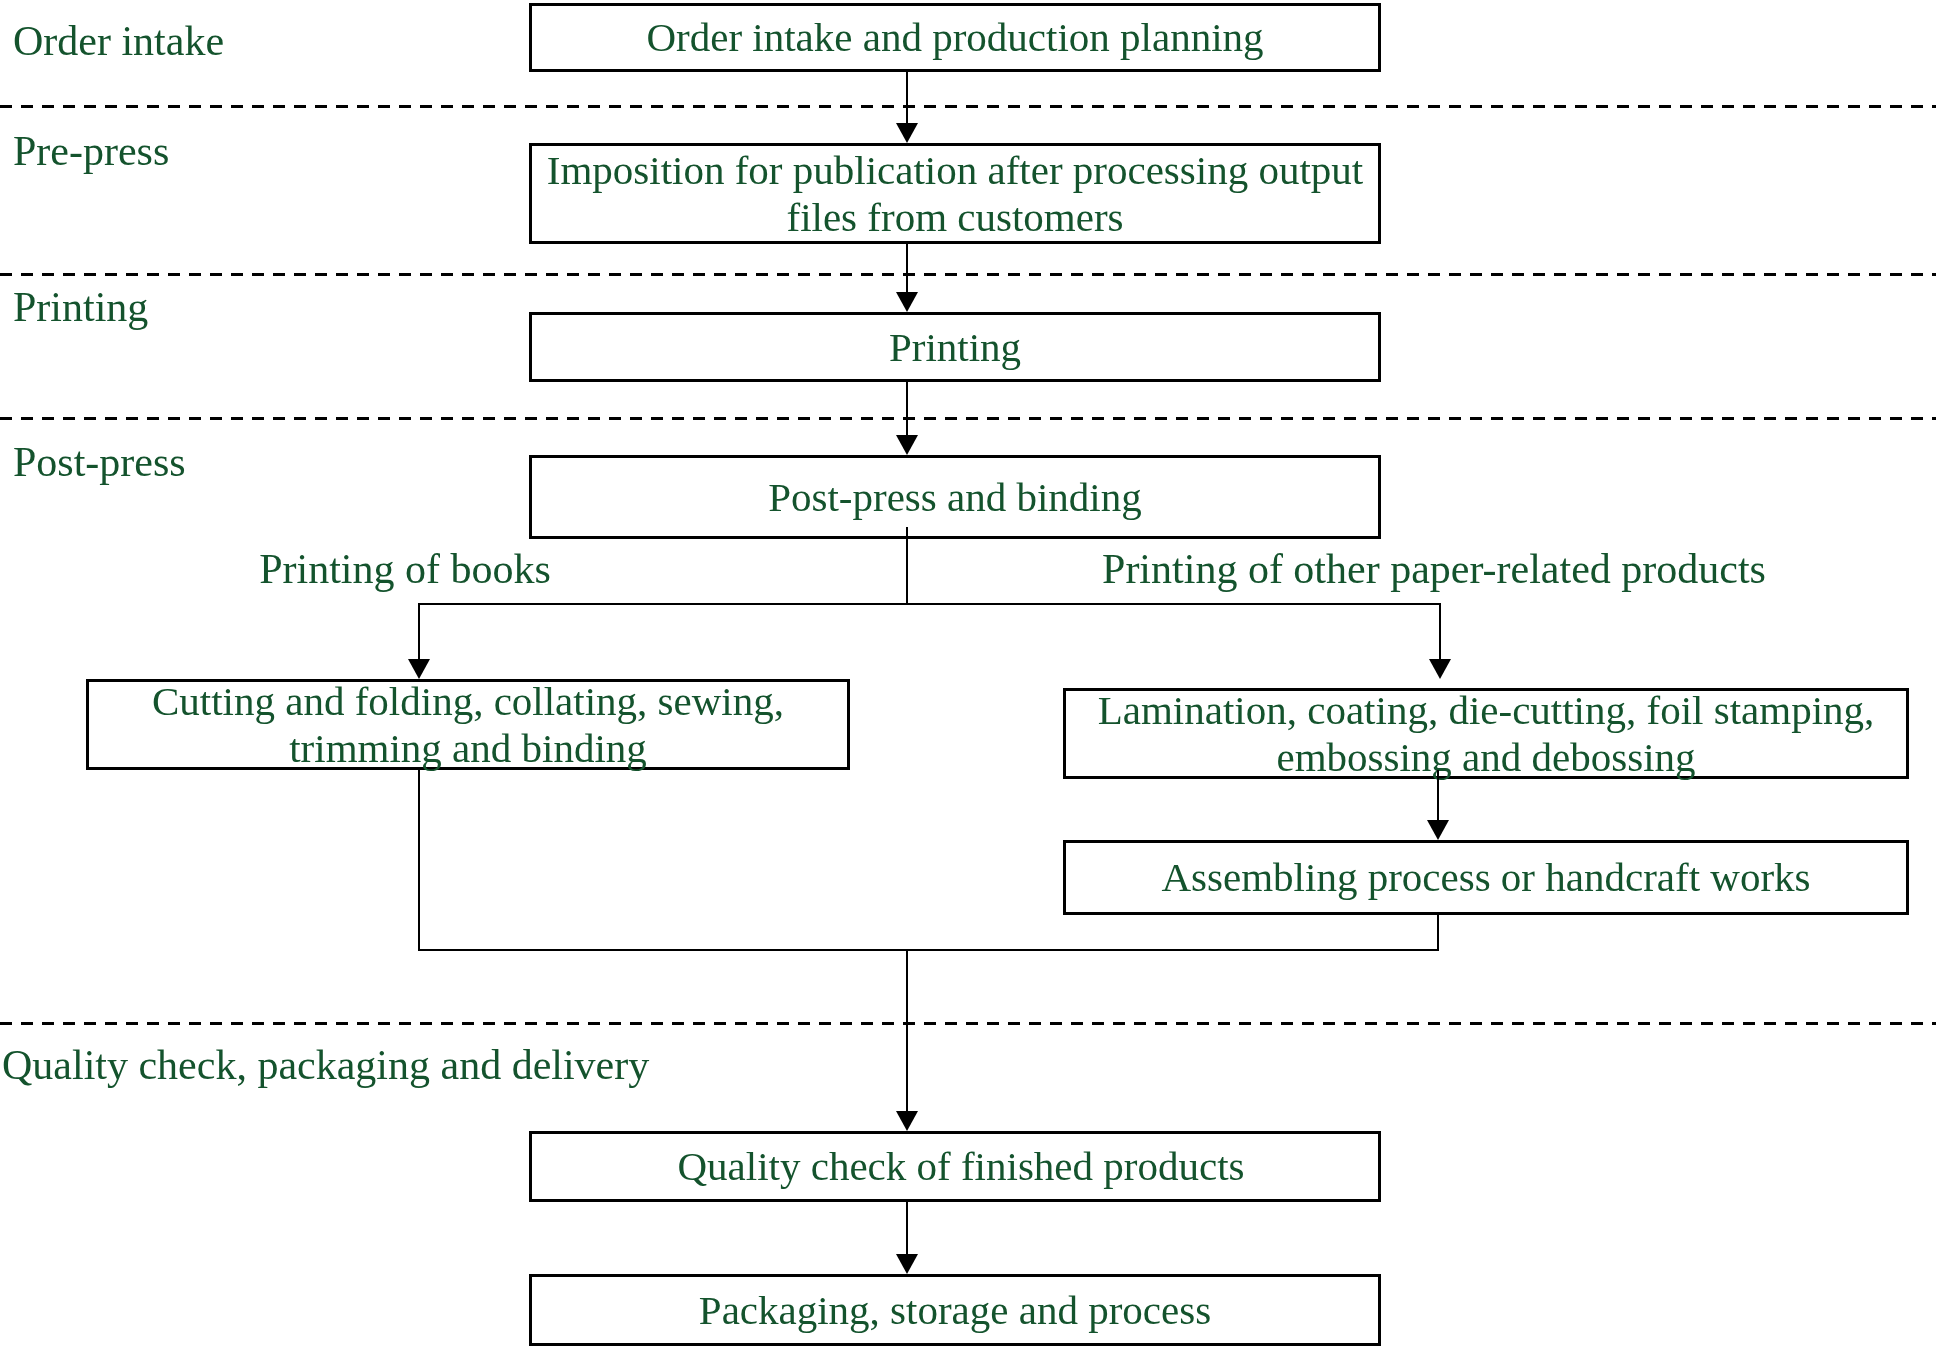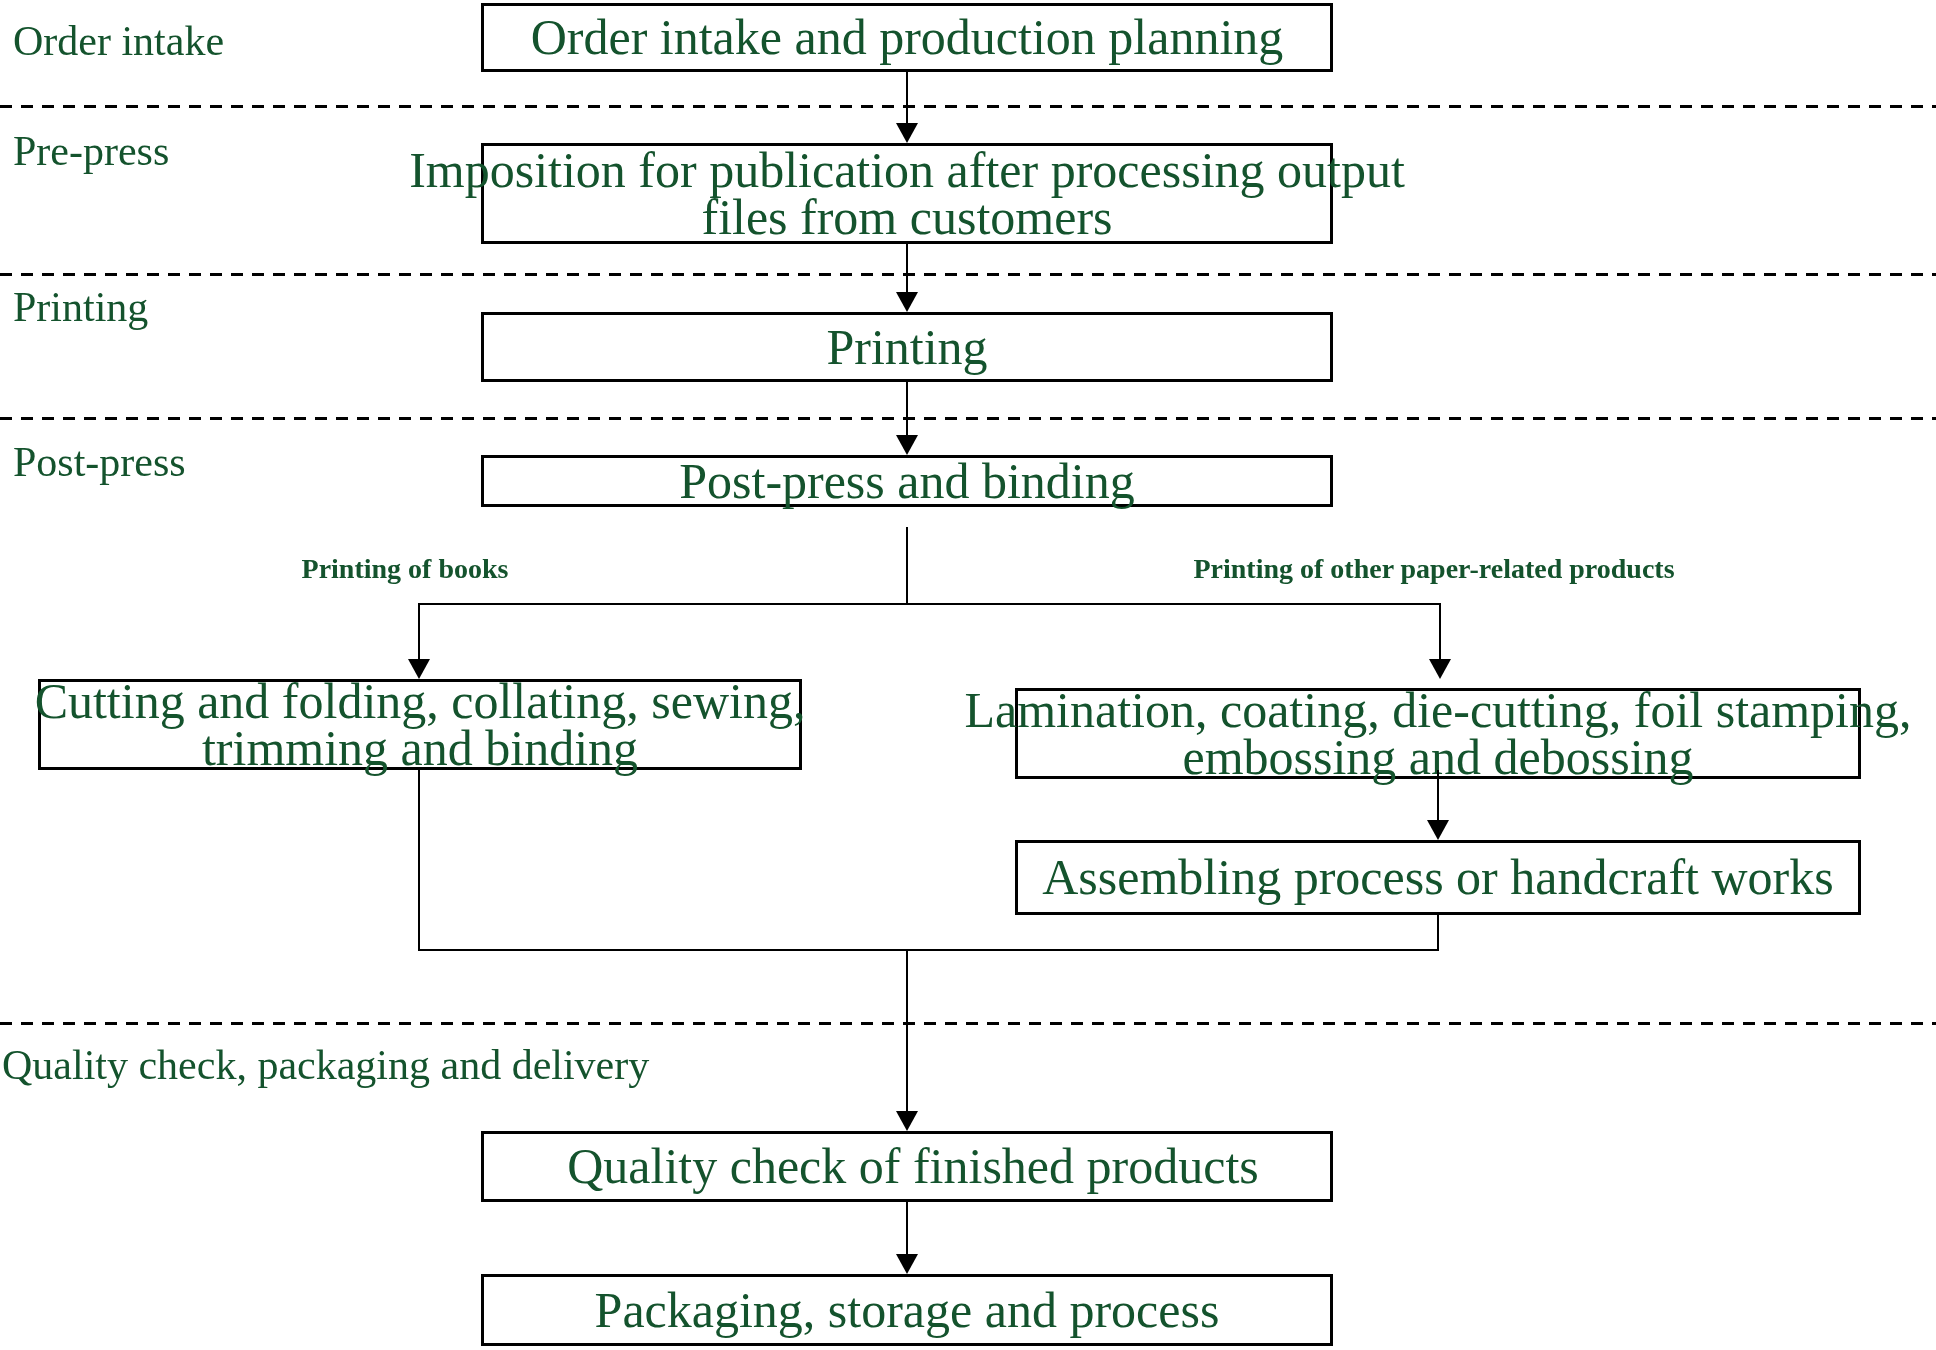--- a/index.html
+++ b/index.html
@@ -25,33 +25,33 @@
   .flow-box {
     position: absolute;
     box-sizing: border-box;
     border: 3px solid #000000;
     background: #ffffff;
     display: flex;
     flex-direction: column;
     align-items: center;
     justify-content: center;
     text-align: center;
-    font-size: 50px;
+    font-size: 41px;
     line-height: 47px;
+    margin-left: 48px;
   }
   .flow-box .line {
     white-space: nowrap;
   }
   .branch-label {
     position: absolute;
-    font-size: 28px;
+    font-size: 42px;
     line-height: 50px;
     white-space: nowrap;
     transform: translateX(-50%);
-    font-weight: bold;
   }
   .vline {
     position: absolute;
     width: 2px;
     background: #000000;
   }
   .hline {
     position: absolute;
     height: 2px;
     background: #000000;
@@ -94,21 +94,21 @@
 
   <div class="flow-box" style="left:481px; top:143px; width:852px; height:101px;">
     <div class="line">Imposition for publication after processing output</div>
     <div class="line">files from customers</div>
   </div>
 
   <div class="flow-box" style="left:481px; top:312px; width:852px; height:70px;">
     <div class="line">Printing</div>
   </div>
 
-  <div class="flow-box" style="left:481px; top:455px; width:852px; height:52px;">
+  <div class="flow-box" style="left:481px; top:455px; width:852px; height:84px;">
     <div class="line">Post-press and binding</div>
   </div>
 
   <div class="branch-label" style="left:405px; top:544px;">Printing of books</div>
   <div class="branch-label" style="left:1434px; top:544px;">Printing of other paper-related products</div>
 
   <div class="flow-box" style="left:38px; top:679px; width:764px; height:91px;">
     <div class="line">Cutting and folding, collating, sewing,</div>
     <div class="line">trimming and binding</div>
   </div>

